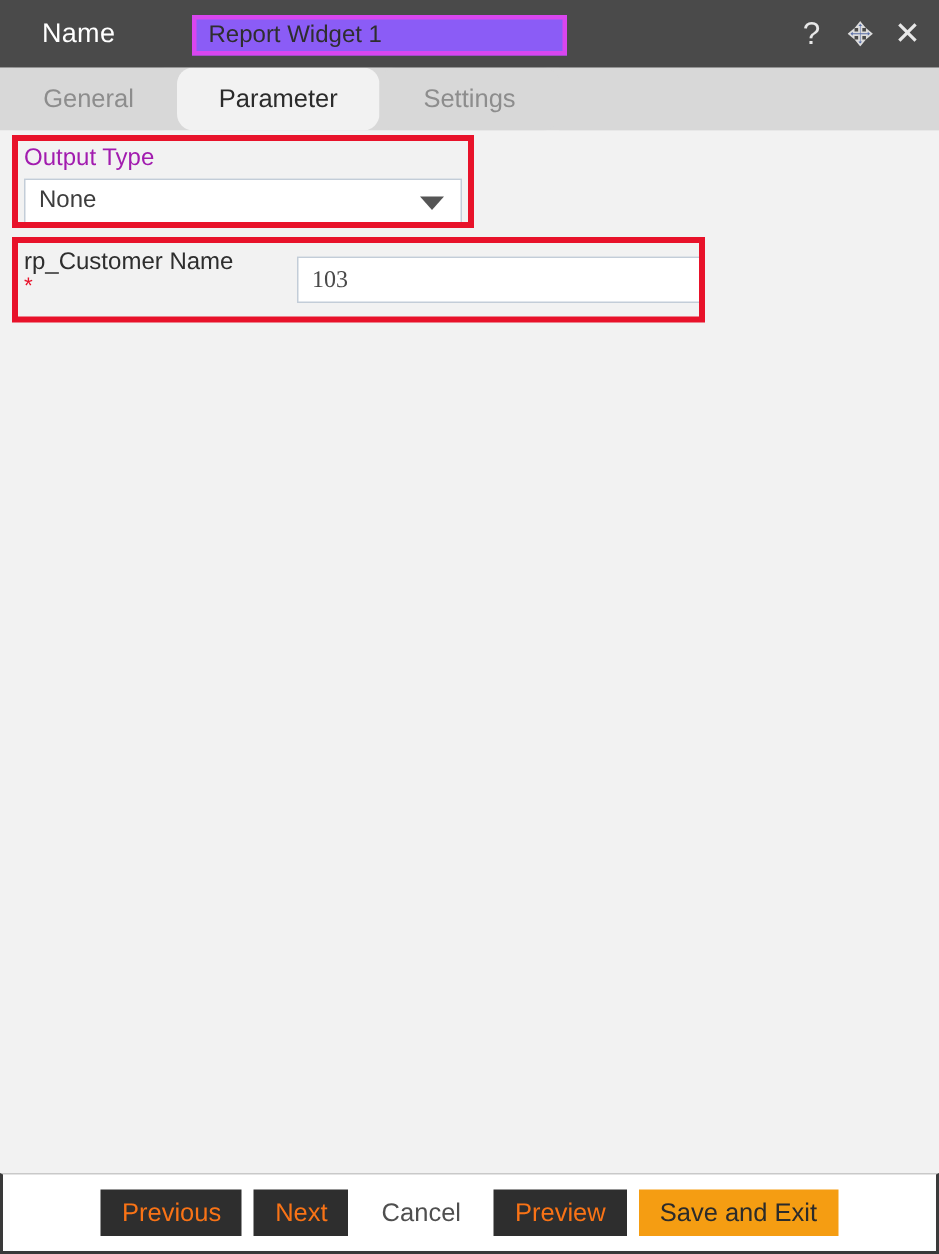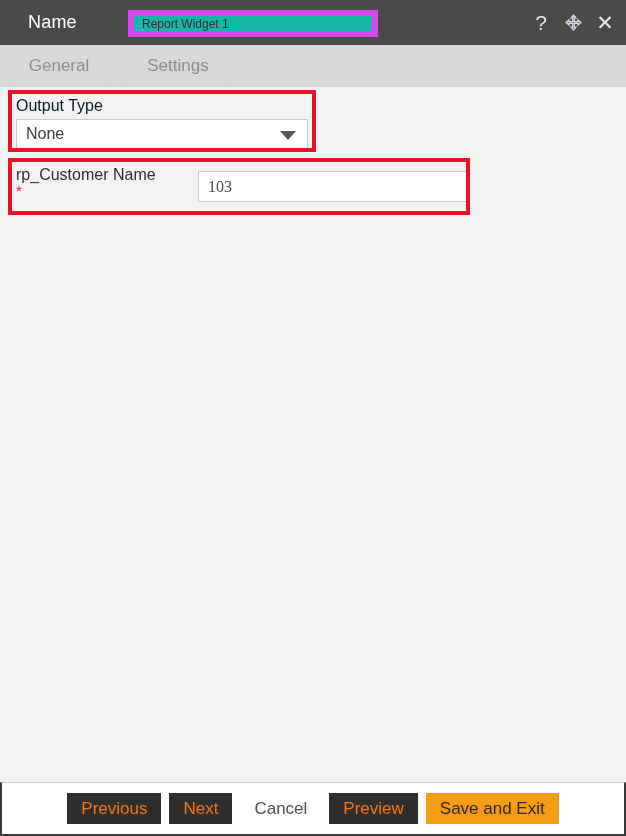--- a/index.html
+++ b/index.html
@@ -41,24 +41,24 @@
     letter-spacing: 0.2px;
     white-space: nowrap;
   }
   .name-input {
     position: absolute;
     left: 128px;
     top: 10px;
     width: 250px;
     height: 27px;
     box-sizing: border-box;
-    background: #14b8a6;
-    border: 6px solid #d946ef;
+    background: #8b5cf6;
+    border: 3px solid #d946ef;
     font-family: "Liberation Sans", sans-serif;
-    font-size: 12px;
+    font-size: 16px;
     color: #2e2e2e;
     padding: 0 8px;
     outline: none;
   }
   .titlebar-icons {
     position: absolute;
     right: 10px;
     top: 0;
     height: 45px;
     display: flex;
@@ -142,21 +142,21 @@
   }
 
   .field-output {
     position: absolute;
     left: 16px;
     top: 9px;
     width: 292px;
   }
   .field-label {
     font-size: 16px;
-    color: #0f172a;
+    color: #a21caf;
     line-height: 19px;
     margin-bottom: 4px;
     white-space: nowrap;
   }
   .select-wrap {
     position: relative;
     width: 292px;
     height: 30px;
     background: #ffffff;
     border: 1px solid #c3cdd8;
@@ -280,20 +280,23 @@
         </svg>
       </span>
       <span class="tb-icon">✕</span>
     </div>
   </div>
 
   <div class="tabbar">
     <div class="tab tab-general">
       <span>General</span>
     </div>
+    <div class="tab tab-parameter active">
+      <span>Parameter</span>
+    </div>
     <div class="tab tab-settings">
       <span>Settings</span>
     </div>
     <div class="tabbar-filler"></div>
   </div>
 
   <div class="content">
 
     <div class="field-output">
       <div class="field-label">Output Type</div>

